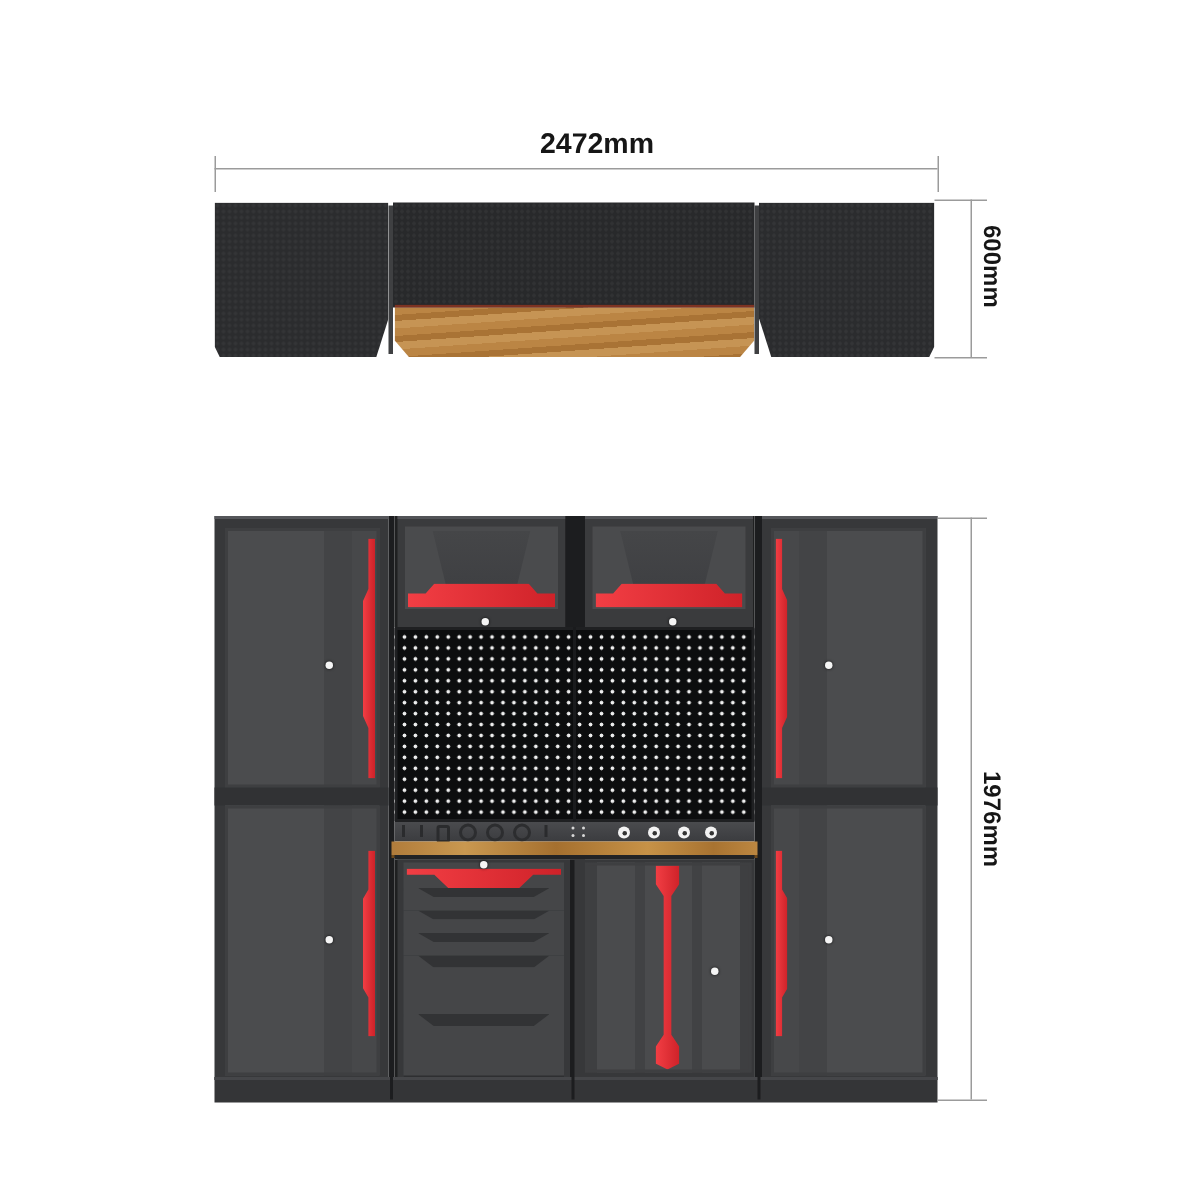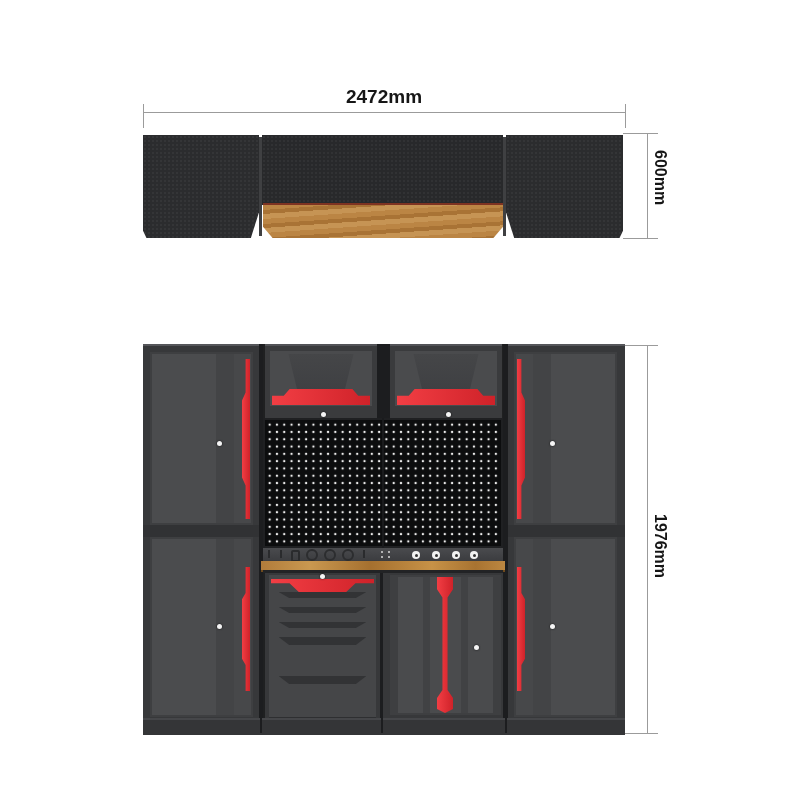--- a/index.html
+++ b/index.html
@@ -58,21 +58,21 @@
 </head>
 <body>
 
 <div class="canvas">
 
   <div>
 
     <div class="dimline" style="left:143px;top:112px;width:482px;height:1px;"></div>
     <div class="dimline" style="left:143px;top:104px;width:1px;height:24px;"></div>
     <div class="dimline" style="left:625px;top:104px;width:1px;height:24px;"></div>
-    <div class="dimlabel h" style="left:143px;top:86px;width:482px;">2472mm</div>
+    <div class="dimlabel h" style="left:157px;top:86px;width:482px;">2472mm</div>
 
     <div class="tv-block" style="left:143px;top:135px;width:116px;height:103px;clip-path:polygon(0 0,100% 0,100% 75%,93% 100%,3% 100%,0 93%);"></div>
     <div class="abs" style="left:259px;top:137px;width:3px;height:99px;background:#3f4042;"></div>
     <div class="tv-block" style="left:262px;top:135px;width:241px;height:70px;background-color:#28292b;"></div>
     <div class="tri-up" style="left:377px;top:198px;"></div>
     <div class="tv-wood" style="left:263px;top:203px;width:240px;height:33px;"></div>
     <div class="abs" style="left:503px;top:137px;width:3px;height:99px;background:#3f4042;"></div>
     <div class="tv-block" style="left:506px;top:135px;width:117px;height:103px;clip-path:polygon(0 0,100% 0,100% 93%,97% 100%,7% 100%,0 75%);"></div>
 
     <div class="dimline" style="left:647px;top:133px;width:1px;height:105px;"></div>

